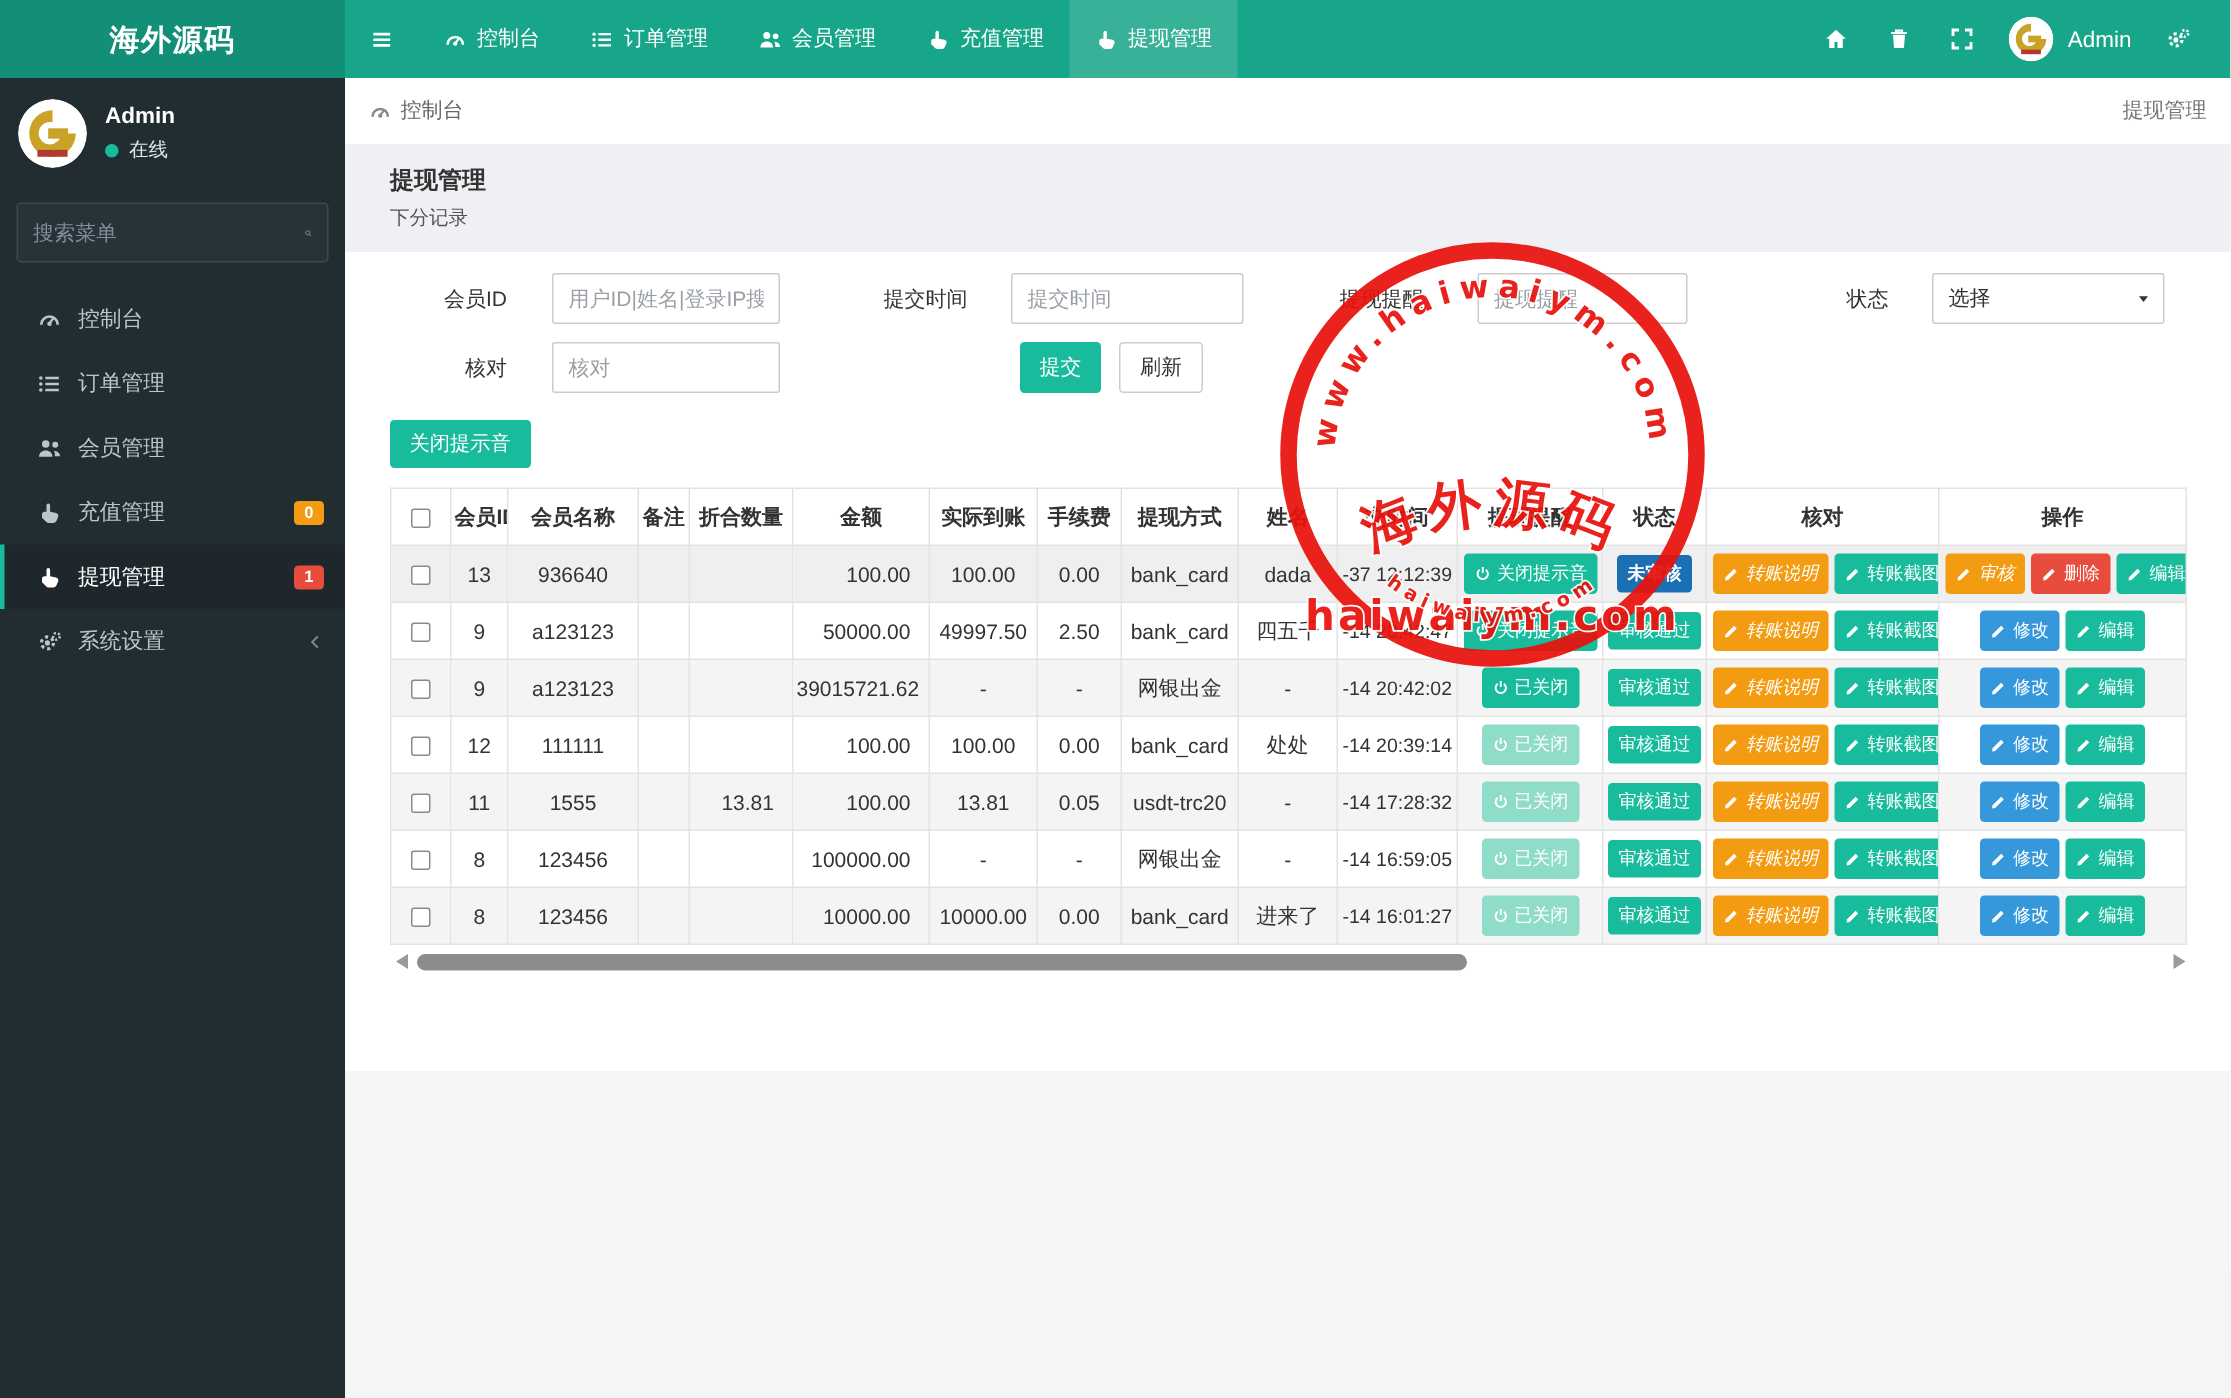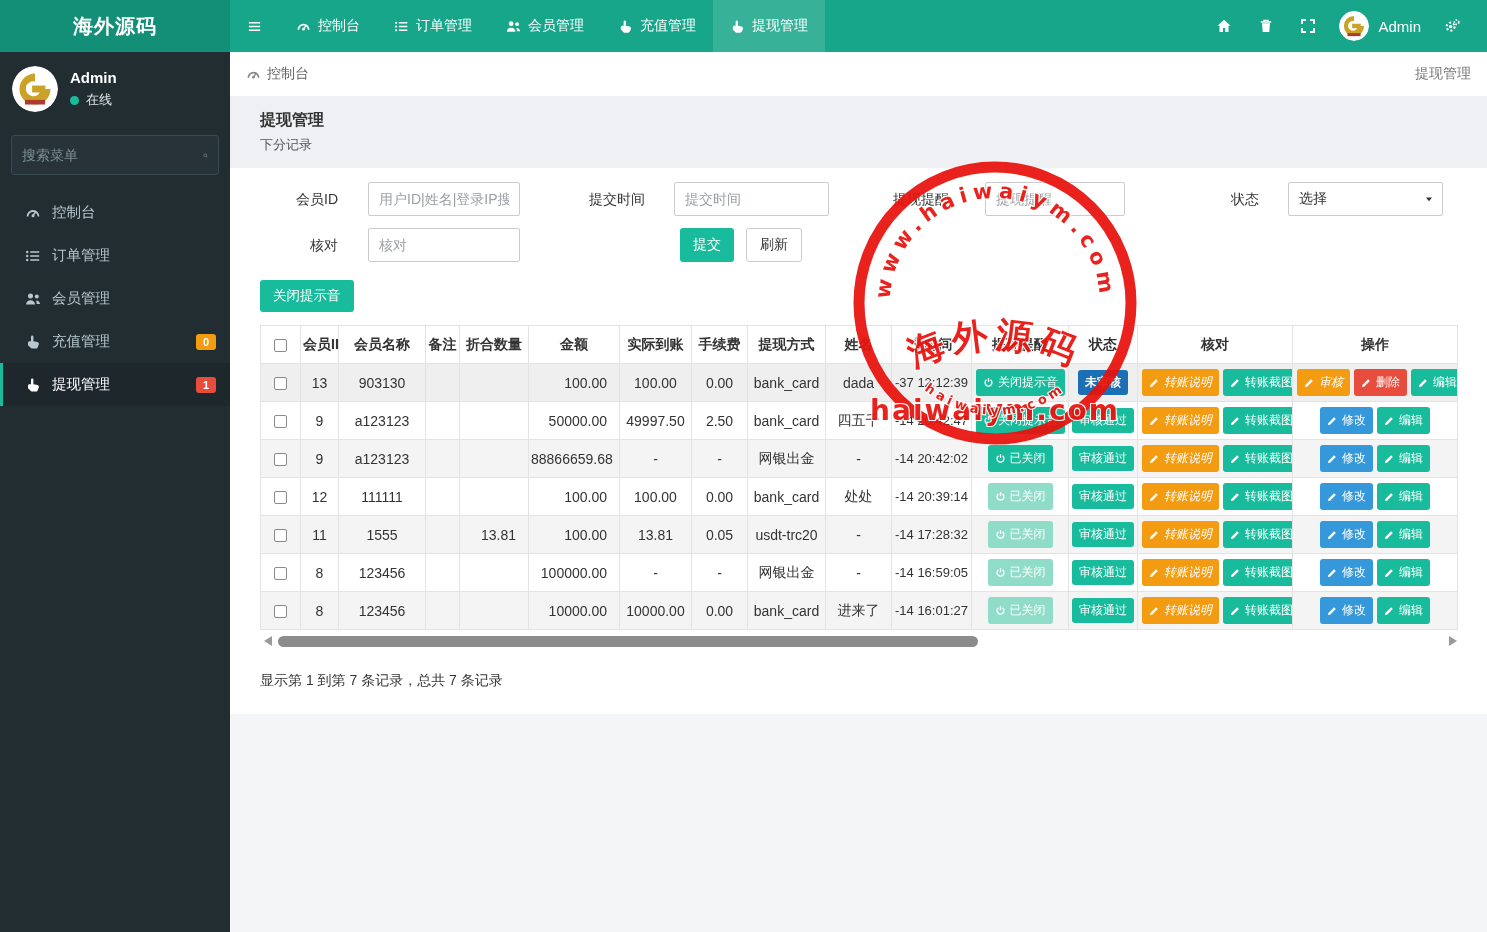--- a/index.html
+++ b/index.html
@@ -288,20 +288,36 @@
       <li class="active">
           <span class="ic">
             <svg viewBox="0 0 16 16" width="100%" height="100%" style="display:block">
               <path d="M6 7.2V2.8a1.2 1.2 0 0 1 2.4 0v4.4l4 .8c.9.2 1.5 1 1.5 1.9 0 .3 0 .6-.2.9l-1.1 2.6a2 2 0 0 1-1.9 1.2H7.3a2 2 0 0 1-1.4-.6L3 11.2V8.8C3 7.9 3.7 7.2 4.6 7.2z" fill="currentColor"></path>
             </svg>
           </span>
           <span>提现管理</span>
           <span class="grow"></span>
           <span class="mbadge red">1</span>
         </li>
+      <li>
+          <span class="ic">
+            <svg viewBox="0 0 16 16" width="100%" height="100%" style="display:block">
+              <circle cx="6.6" cy="8.6" r="4" fill="none" stroke="currentColor" stroke-width="2.1" stroke-dasharray="2.1 2.1"></circle>
+              <circle cx="6.6" cy="8.6" r="1.7" fill="currentColor"></circle>
+              <circle cx="12.6" cy="4.2" r="2.2" fill="none" stroke="currentColor" stroke-width="1.7" stroke-dasharray="1.4 1.4"></circle>
+            </svg>
+          </span>
+          <span>系统设置</span>
+          <span class="grow"></span>
+          <span class="arrow">
+            <svg viewBox="0 0 16 16" width="100%" height="100%" style="display:block">
+              <path d="M10.5 3 5.5 8l5 5" fill="none" stroke="currentColor" stroke-width="1.8"></path>
+            </svg>
+          </span>
+        </li>
     </ul>
   </aside>
 
   <main class="content">
     <div class="crumbbar">
       <span class="crumb">
           <span class="ic">
             <svg viewBox="0 0 16 16" width="100%" height="100%" style="display:block">
               <path d="M2.5 11.5a5.5 5.5 0 1 1 11 0" fill="none" stroke="currentColor" stroke-width="1.8"></path>
               <path d="M8 10.5L11.2 6.3" stroke="currentColor" stroke-width="1.5"></path>
@@ -378,21 +394,21 @@
             <th>提现提醒</th>
             <th>状态</th>
             <th>核对</th>
             <th>操作</th>
           </tr>
         </thead>
         <tbody>
             <tr>
               <td><span class="cb"></span></td>
               <td>13</td>
-              <td>903130</td>
+              <td>936640</td>
               <td></td>
               <td class="num"></td>
               <td class="num">100.00</td>
               <td>100.00</td>
               <td>0.00</td>
               <td>bank_card</td>
               <td>dada</td>
               <td class="time">-37 12:12:39</td>
               <td><button class="btn teal"><i class="bi">
                     <svg viewBox="0 0 16 16" width="100%" height="100%" style="display:block">
@@ -461,21 +477,21 @@
                       <path d="M2 11.5 10.3 3.2l2.5 2.5L4.5 14l-3 .6z" fill="currentColor"></path>
                     </svg>
                   </i>编辑</button></td>
             </tr>
             <tr>
               <td><span class="cb"></span></td>
               <td>9</td>
               <td>a123123</td>
               <td></td>
               <td class="num"></td>
-              <td class="num">88866659.68</td>
+              <td class="num">39015721.62</td>
               <td>-</td>
               <td>-</td>
               <td>网银出金</td>
               <td>-</td>
               <td class="time">-14 20:42:02</td>
               <td><button class="btn teal"><i class="bi">
                     <svg viewBox="0 0 16 16" width="100%" height="100%" style="display:block">
                       <path d="M5 4.2a5 5 0 1 0 6 0" fill="none" stroke="currentColor" stroke-width="1.9"></path>
                       <path d="M8 1.5v5.8" stroke="currentColor" stroke-width="1.9"></path>
                     </svg>
@@ -655,21 +671,20 @@
           </tbody>
       </table>
 
       
       <div class="hscroll">
         <span class="hs-arrow hs-left"></span>
         <span class="hs-thumb"></span>
         <span class="hs-arrow hs-right"></span>
       </div>
 
-      <div class="records">显示第 1 到第 7 条记录，总共 7 条记录</div>
 
       
       <svg class="stamp" viewBox="0 0 300 300">
         <defs>
           <path id="arcTop" d="M57.3,199.3 A105,105 0 1 1 242.7,199.3" fill="none"></path>
           <path id="arcMid" d="M75,212 A170,170 0 0 1 225,212" fill="none"></path>
           <path id="arcBot" d="M81,238 A112,112 0 0 0 219,238" fill="none"></path>
         </defs>
         <circle cx="150" cy="150" r="136" fill="none" stroke="#e8120c" stroke-width="11"></circle>
         <text font-size="21" letter-spacing="5.5"><textPath href="#arcTop" startOffset="50%" text-anchor="middle">www.haiwaiym.com</textPath></text>

